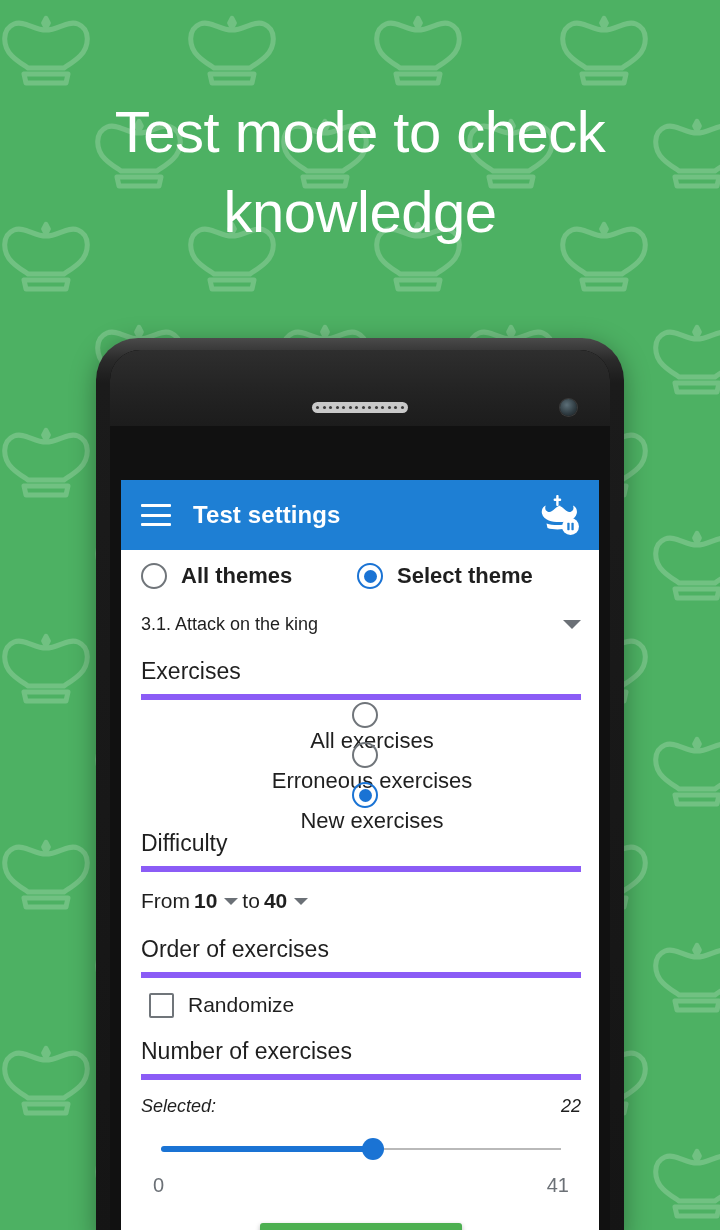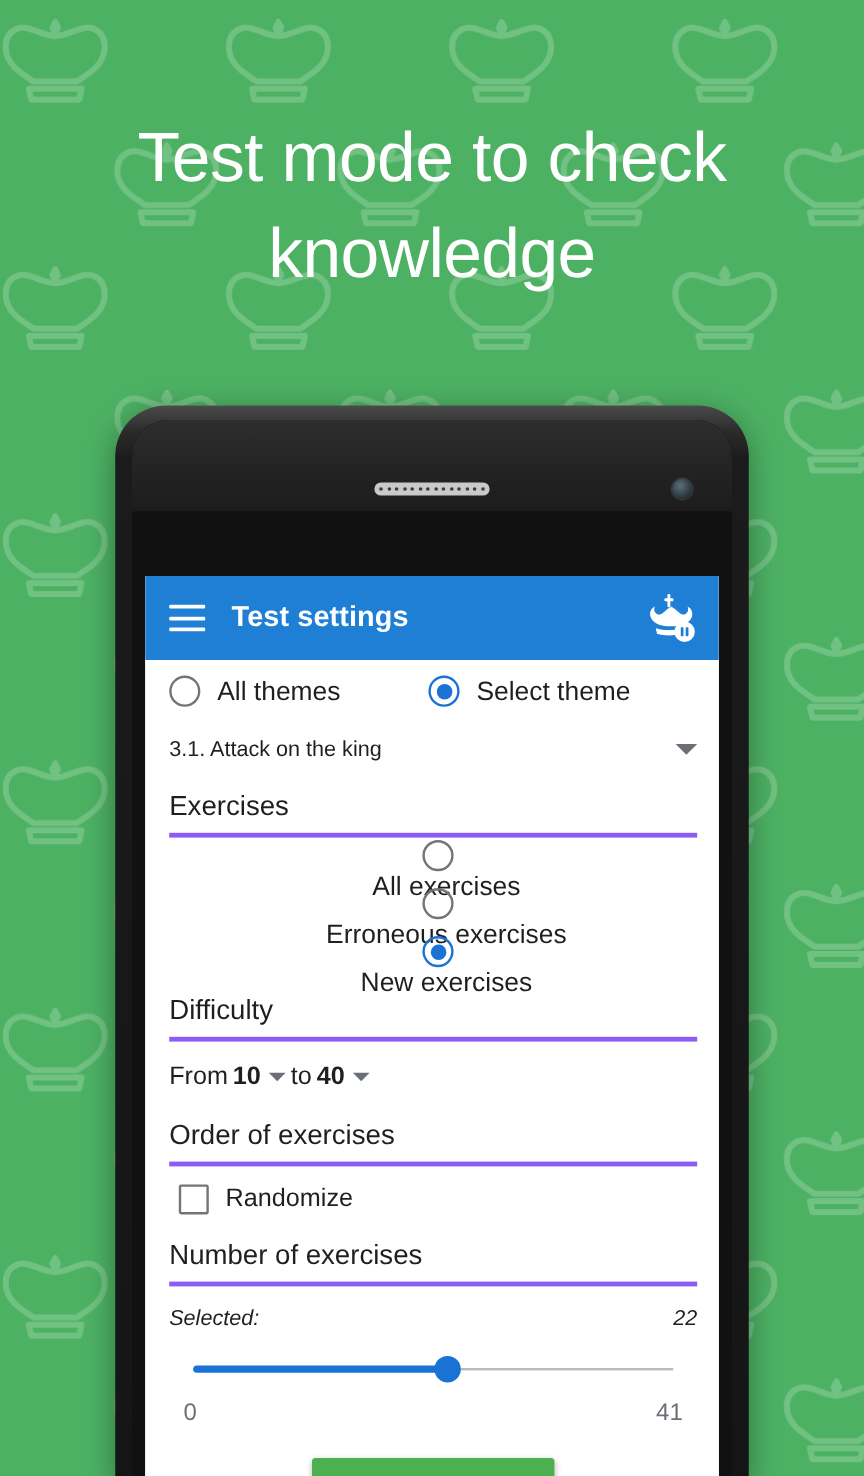--- a/index.html
+++ b/index.html
@@ -173,20 +173,21 @@
     margin-left: 14px;
     font-size: 22px;
     color: #1f1f1f;
     white-space: nowrap;
   }
 
   
   #theme-radio-row {
     height: 48px;
     padding-top: 4px;
+    font-weight: bold;
   }
   #theme-radio-row .opt { display: flex; align-items: center; }
   #theme-radio-row .opt:first-child { width: 216px; }
 
   #theme-select {
     height: 52px;
     display: flex;
     align-items: center;
     justify-content: space-between;
   }
@@ -203,21 +204,21 @@
     border-right-width: 7px;
     border-top-width: 7px;
     margin-left: 7px;
   }
 
   
   .section {
     font-size: 23px;
     color: #1f1f1f;
     padding: 8px 0 9px 0;
-    border-bottom: 4px solid #8b5cf6;
+    border-bottom: 6px solid #8b5cf6;
     margin-bottom: 2px;
   }
 
   .radio-item { height: 40px; display: flex; align-items: center; padding-left: 8px; flex-direction: column; }
 
   
   #difficulty-row {
     height: 54px;
     display: flex;
     align-items: center;

